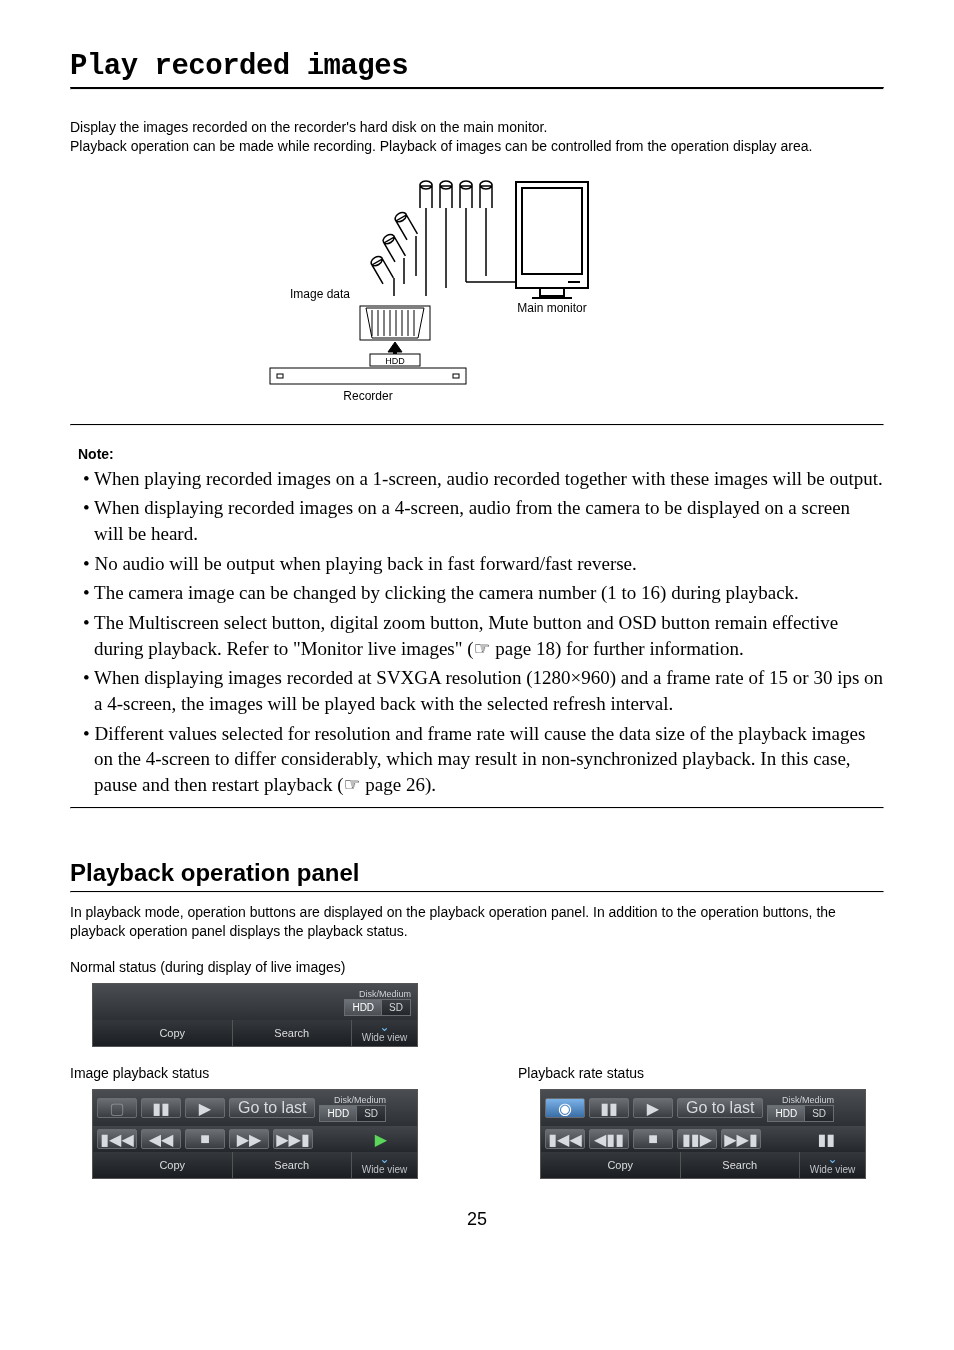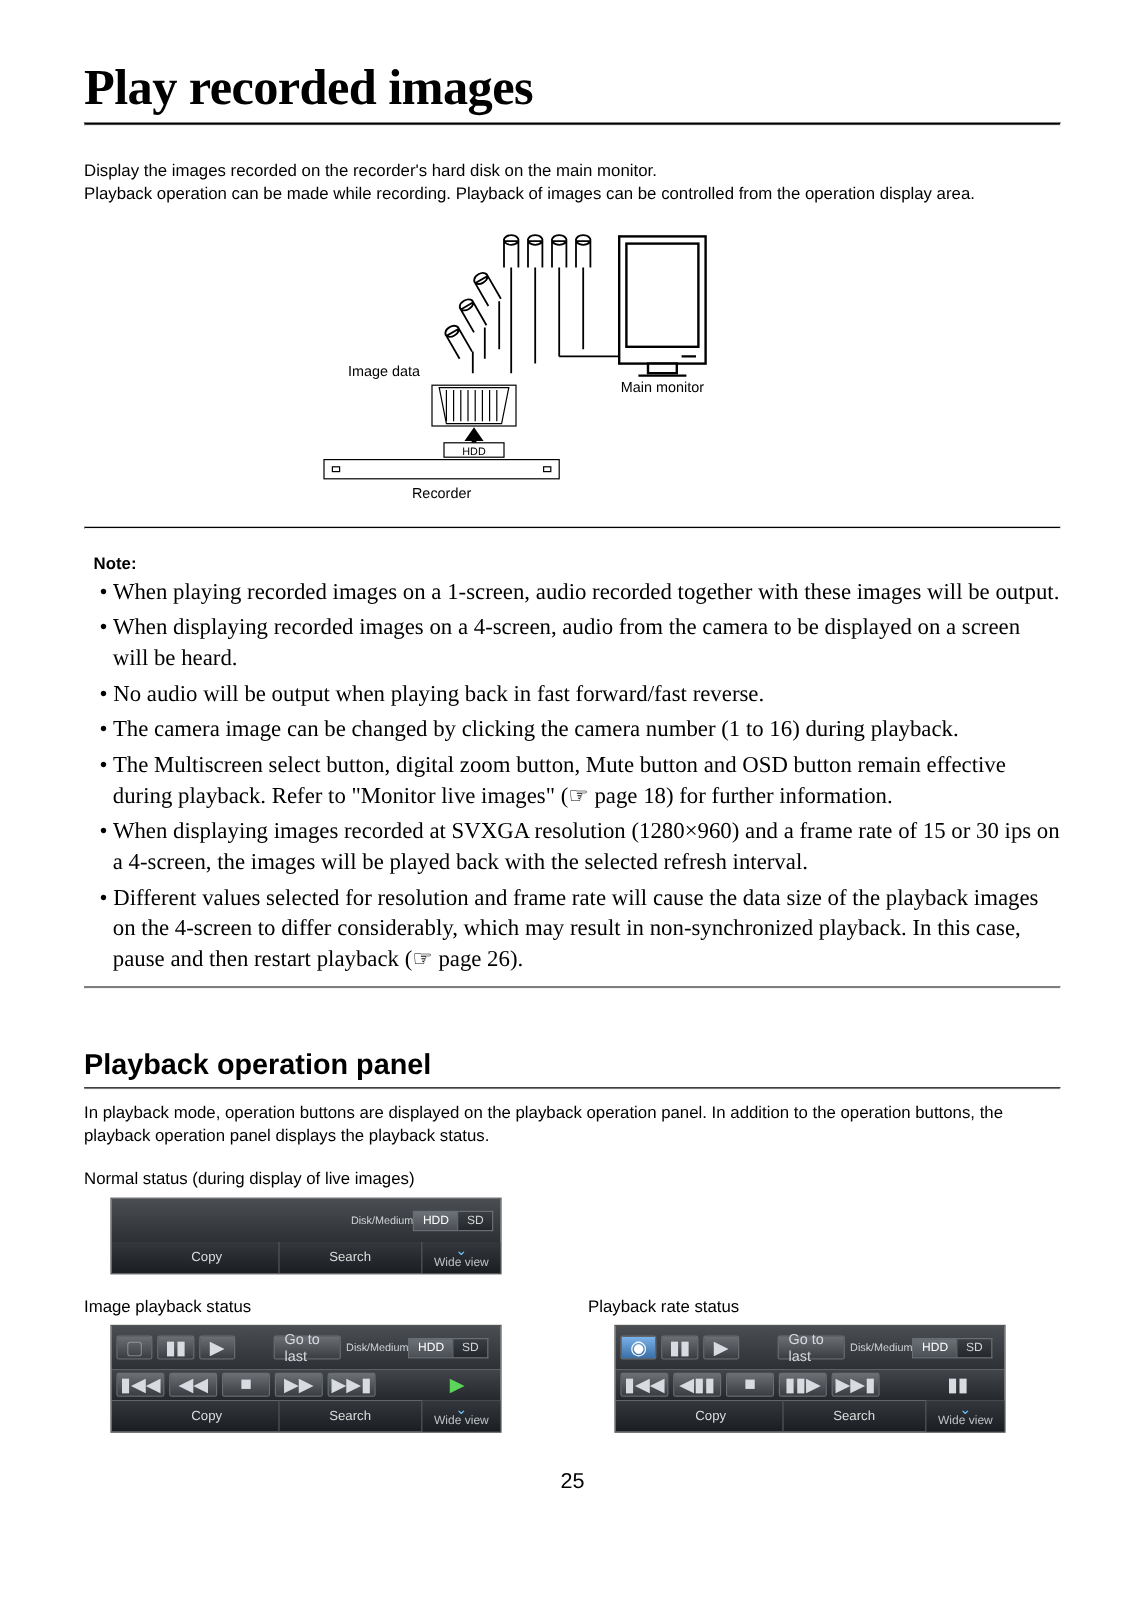--- a/index.html
+++ b/index.html
@@ -6,24 +6,24 @@
     margin: 0;
     background: #fff;
     font-family: Arial, Helvetica, sans-serif;
     color: #000;
     width: 954px;
   }
   .page {
     padding: 50px 70px 30px 70px;
   }
   h1.title {
-    font-size: 42px;
+    font-size: 29px;
     font-weight: 900;
     margin: 0 0 4px 0;
-    font-family: Liberation Serif, serif;
+    font-family: Liberation Mono, monospace;
     letter-spacing: -0.5px;
   }
   .rule { border-top: 2px solid #000; margin: 0; }
   .thin-rule { border-top: 1px solid #000; margin: 0; }
   .intro { font-size: 14px; margin: 28px 0 0 0; line-height: 1.35; }
 
   .diagram-wrap { display:flex; justify-content:flex-start; margin: 22px 0 16px 0; }
   .diagram-wrap svg { display:block; }
 
   .note-block { margin: 10px 0 0 0; padding: 6px 0 6px 8px; }
@@ -39,36 +39,36 @@
   
   .panel { width: 324px; border: 1px solid #555; }
   .panel * { box-sizing: border-box; }
   .panel .row { display:flex; align-items:center; }
   .panel .row1 { height: 36px; background: linear-gradient(#4a4e52,#2d3136); }
   .panel .row2 { height: 26px; background: linear-gradient(#42464b,#24282d); justify-content:flex-start; padding:0 4px; gap:4px; }
   .panel .row3 { height: 26px; background: linear-gradient(#34383d,#1a1e22); position: relative; padding-left: 20px; }
   .panel .row3 .half { flex:1; text-align:center; color:#ddd; font-size:11px; line-height:26px; }
   .panel .half + .half { border-left:1px solid #555; }
 
-  .dm-group { margin-left:auto; display:flex; flex-direction:row; align-items:center; padding-right:6px; }
+  .dm-group { margin-left:auto; display:flex; flex-direction:column; align-items:flex-end; padding-right:6px; }
   .dm-label { font-size:9px; color:#cfd3d6; line-height:10px; }
   .dm-tabs  { display:flex; }
   .tab { font-size:10px; color:#d6d6d6; padding:2px 7px; border:1px solid #6a6e72; background:linear-gradient(#3b3f44,#24282d); }
   .tab.active { background:linear-gradient(#6d7278,#4b4f54); color:#fff; }
   .tab + .tab { border-left:none; }
   .btn { height:20px; background:linear-gradient(#6b6f74,#3a3e43); border:1px solid #6a6e72; border-radius:2px; display:flex; align-items:center; justify-content:center; color:#d8dbe0; }
   .btn.sq { width:40px; }
-  .btn.txt { padding:0 8px; font-size:12px;margin-left:28px; }
+  .btn.txt { padding:0 8px; font-size:16px; }
   .wide-cell { position:absolute; right:0; top:0; bottom:0; width:66px; border-left:1px solid #555; display:flex; flex-direction:column; align-items:center; justify-content:center; background:linear-gradient(#34383d,#1a1e22); }
   .wide-cell .chev { color:#6cc0ff; font-size:12px; line-height:6px; }
   .wide-cell .lab  { color:#bfc3c6; font-size:10px; padding-top:2px;}
   .half.copy { padding-right:0; }
   .half.search { padding-right:66px; }
 
-  .two-col { display:flex; gap:72px; margin-top:0; }
+  .two-col { display:flex; gap:100px; margin-top:0; }
   .col { flex:0 0 auto; }
 
   .pagenum { text-align:center; font-size:18px; margin-top:30px; }
 
 </style>
 </head>
 <body>
 
 <div class="page">
   <h1 class="title">Play recorded images</h1>

